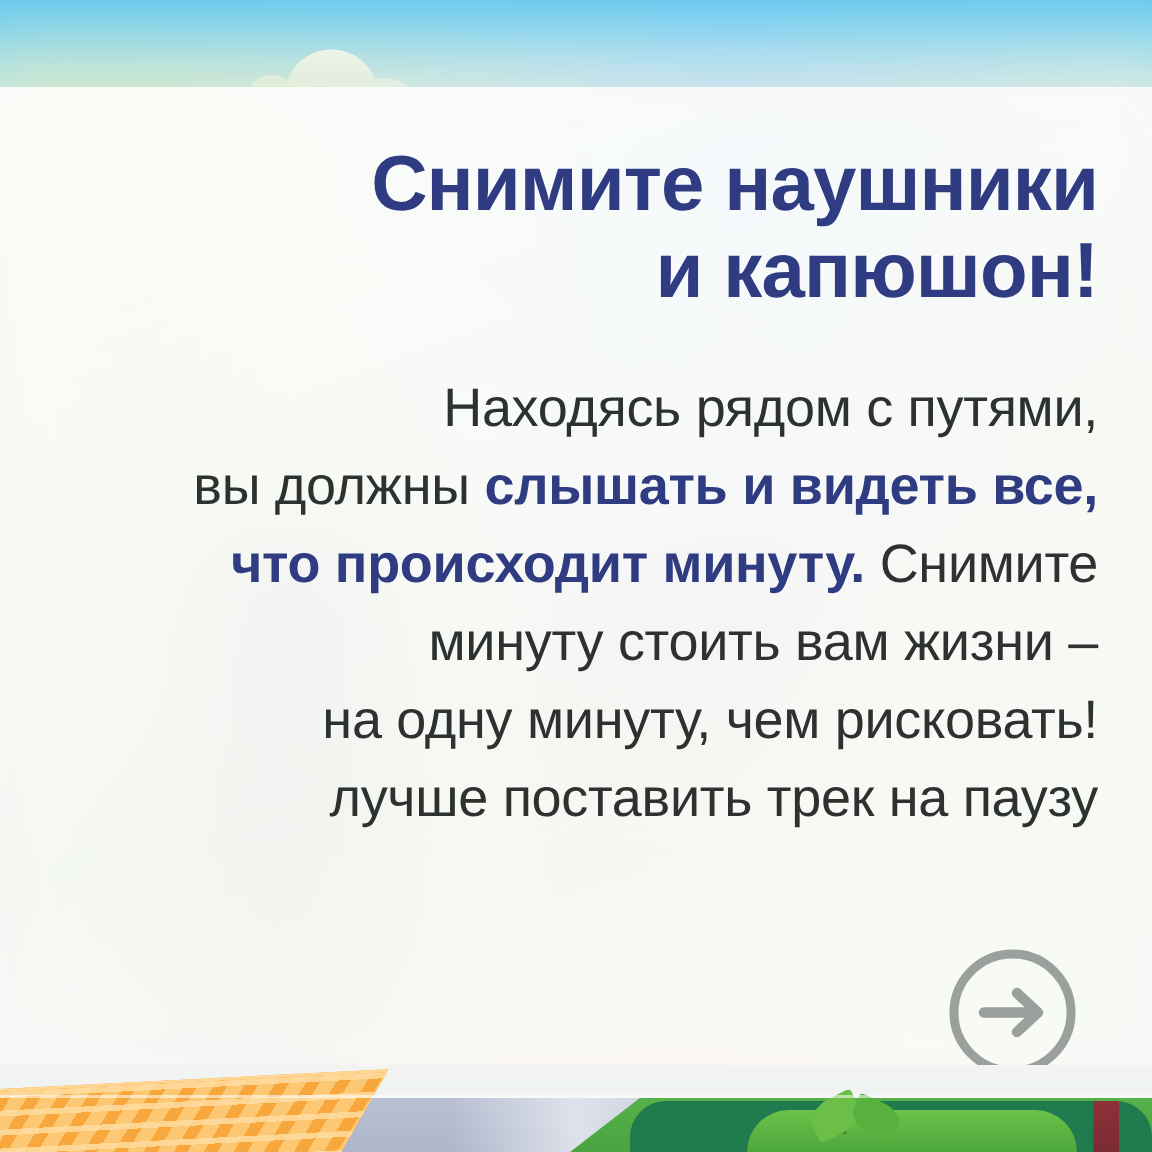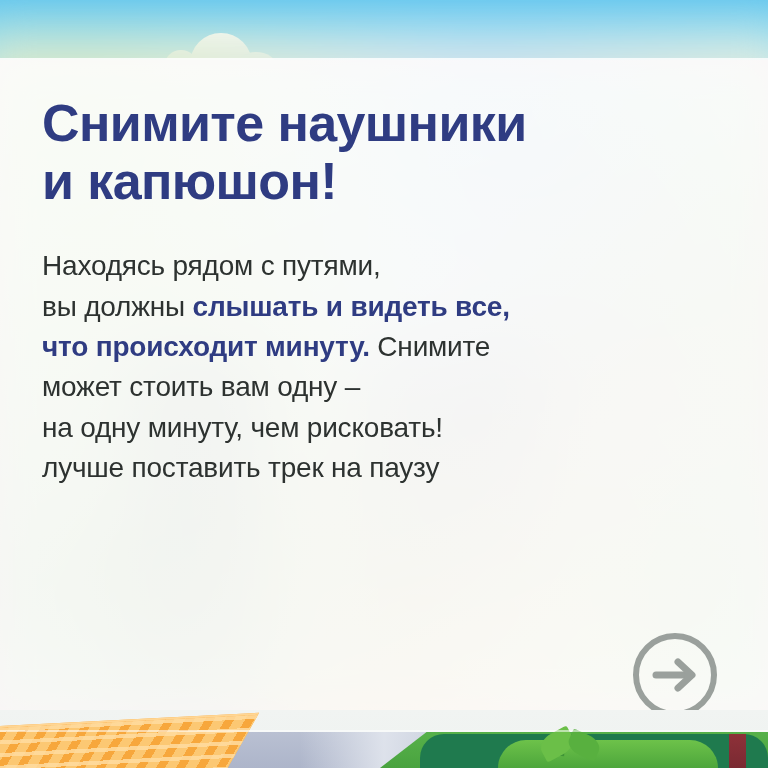--- a/index.html
+++ b/index.html
@@ -10,20 +10,21 @@
   body {
     font-family: "Liberation Sans", sans-serif;
   }
 
   #slide {
     position: relative;
     width: 768px;
     height: 768px;
     overflow: hidden;
     background: #f9a8d4;
+    text-align: right;
   }
 
   
   .sky {
     position: absolute;
     left: 0; top: 0;
     width: 768px;
     height: 60px;
     background: linear-gradient(180deg, #62c7f0 0%, #77d2f3 55%, #8fdbf6 100%);
     overflow: hidden;
@@ -119,21 +120,21 @@
     font-weight: 700;
     line-height: 1.12;
     letter-spacing: -0.6px;
     white-space: pre-line;
   }
 
   .body-copy {
     margin: 0;
     padding-top: 36px;
     color: #2d3230;
-    font-size: 28px;
+    font-size: 36px;
     font-weight: 400;
     line-height: 1.44;
     letter-spacing: -0.2px;
   }
   .body-copy .accent {
     color: #2f3c82;
     font-weight: 700;
   }
   .body-copy .ln { display: block; }
 
@@ -279,21 +280,21 @@
       <span class="ln">
         <span>Находясь рядом с путями,</span>
       </span>
       <span class="ln">
         <span>вы должны </span><span class="accent">слышать и видеть все,</span>
       </span>
       <span class="ln">
         <span class="accent">что происходит минуту.</span><span> Снимите</span>
       </span>
       <span class="ln">
-        <span>может стоить вам одну –</span>
+        <span>минуту стоить вам жизни –</span>
       </span>
       <span class="ln">
         <span>на одну минуту, чем рисковать!</span>
       </span>
       <span class="ln">
         <span>лучше поставить трек на паузу</span>
       </span>
     </p>
   </div>
 

